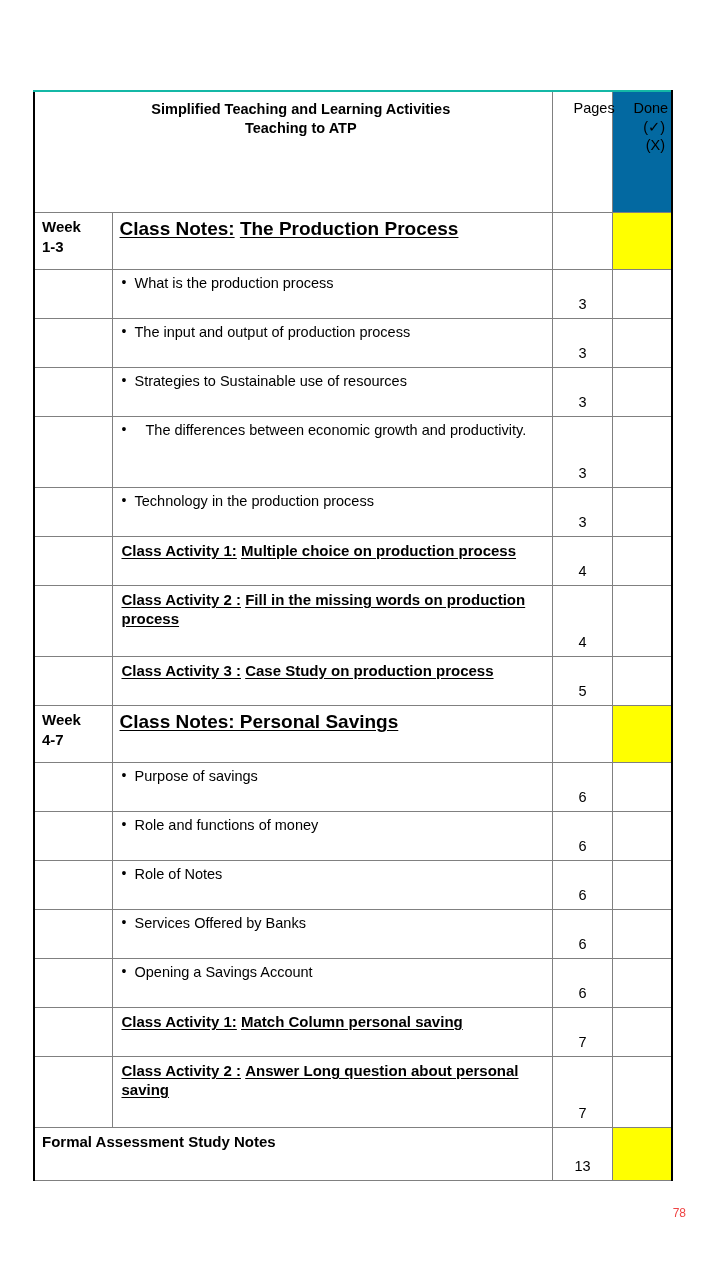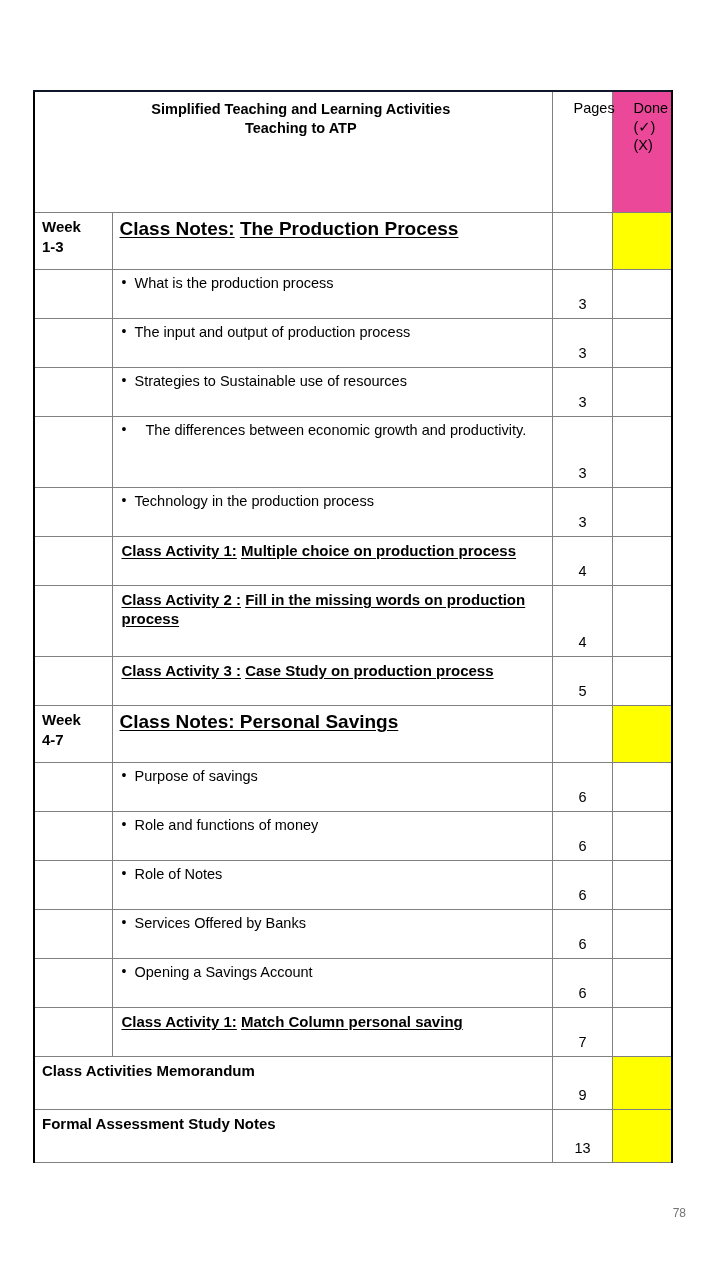--- a/index.html
+++ b/index.html
@@ -43,39 +43,39 @@
     border: 1px solid #808080;
     vertical-align: top;
     padding: 4px 6px 4px 7px;
     font-size: 14.5px;
     line-height: 1.28;
     background: #ffffff;
   }
 
   
   table.atp { border: 0; }
-  table.atp tr.r-head td { border-top: 2px solid #0f172a; padding-left: 21px; }
+  table.atp tr.r-head td { border-top: 2px solid #14b8a6; padding-left: 21px; }
   table.atp td.edge-l { border-left: 2px solid #000000; }
   table.atp td.edge-r { border-right: 2px solid #000000; }
 
   
   .r-head td {
     background: #FFC000;
     height: 108px;
     vertical-align: top;
   }
   .hd-title {
     text-align: center;
     font-weight: bold;
     font-size: 19.5px;
     line-height: 1.3;
     padding-top: 8px !important;
   }
   .hd-small {
-    text-align: left;
+    text-align: right;
     font-size: 13.5px;
     line-height: 1.3;
     padding-top: 7px !important;
   }
 
   
   .sec td { background: #FFFF00; }
   .sec .wk {
     font-weight: bold;
     font-size: 15px;
@@ -126,34 +126,34 @@
 
   
   .pages {
     text-align: center;
     font-size: 15px;
     vertical-align: bottom !important;
     padding-bottom: 4px !important;
   }
   .done { background: #ffffff; }
   .sec .done, .summary .done { background: #FFFF00; }
-  .r-head .done { background: #ec4899; }
+  .r-head .done { background: #0369a1; }
 
   
   .h-sec   td { height: 48px; }
   .h-1     td { height: 40px; }
   .h-2     td { height: 62px; }
   .h-sum   td { height: 44px; }
 
   .pagenum {
     position: absolute;
     right: 34px;
     top: 1206px;
     font-size: 12px;
-    color: #737373;
+    color: #ef4444;
     font-family: "Liberation Sans", sans-serif;
   }
 </style>
 </head>
 <body>
 
 <div id="sheet">
 
   <table class="atp">
     <colgroup>
@@ -293,27 +293,28 @@
         <td class="done edge-r"></td>
       </tr>
 
       <tr class="act h-1">
         <td class="edge-l"></td>
         <td class="topic"><span class="u">Class Activity 1:</span>&nbsp;<span class="u">Match Column personal saving</span></td>
         <td class="pages">7</td>
         <td class="done edge-r"></td>
       </tr>
 
-
-
-      <tr class="summary h-sum">
-        <td class="topic edge-l" colspan="2">Class Activities Memorandum</td>
-        <td class="pages">9</td>
-        <td class="done edge-r"></td>
-      </tr>
+      <tr class="act h-2">
+        <td class="edge-l"></td>
+        <td class="topic"><span class="u">Class Activity 2 :</span>&nbsp;<span class="u">Answer Long question about personal saving</span></td>
+        <td class="pages">7</td>
+        <td class="done edge-r"></td>
+      </tr>
+
+
 
       <tr class="summary h-sum">
         <td class="topic edge-l" colspan="2">Formal Assessment Study Notes</td>
         <td class="pages">13</td>
         <td class="done edge-r"></td>
       </tr>
 
     </tbody>
   </table>
 

